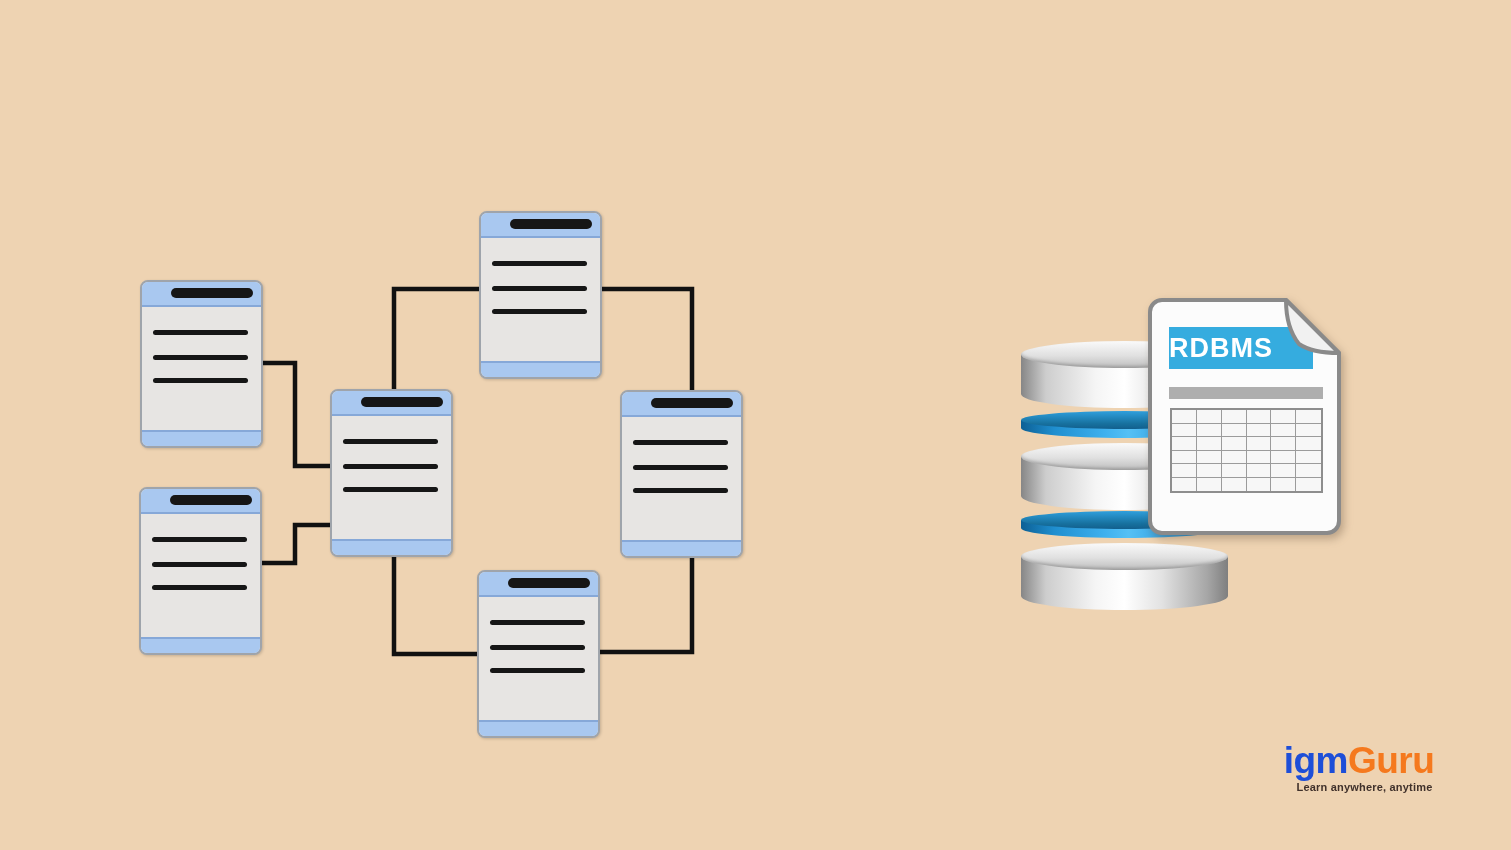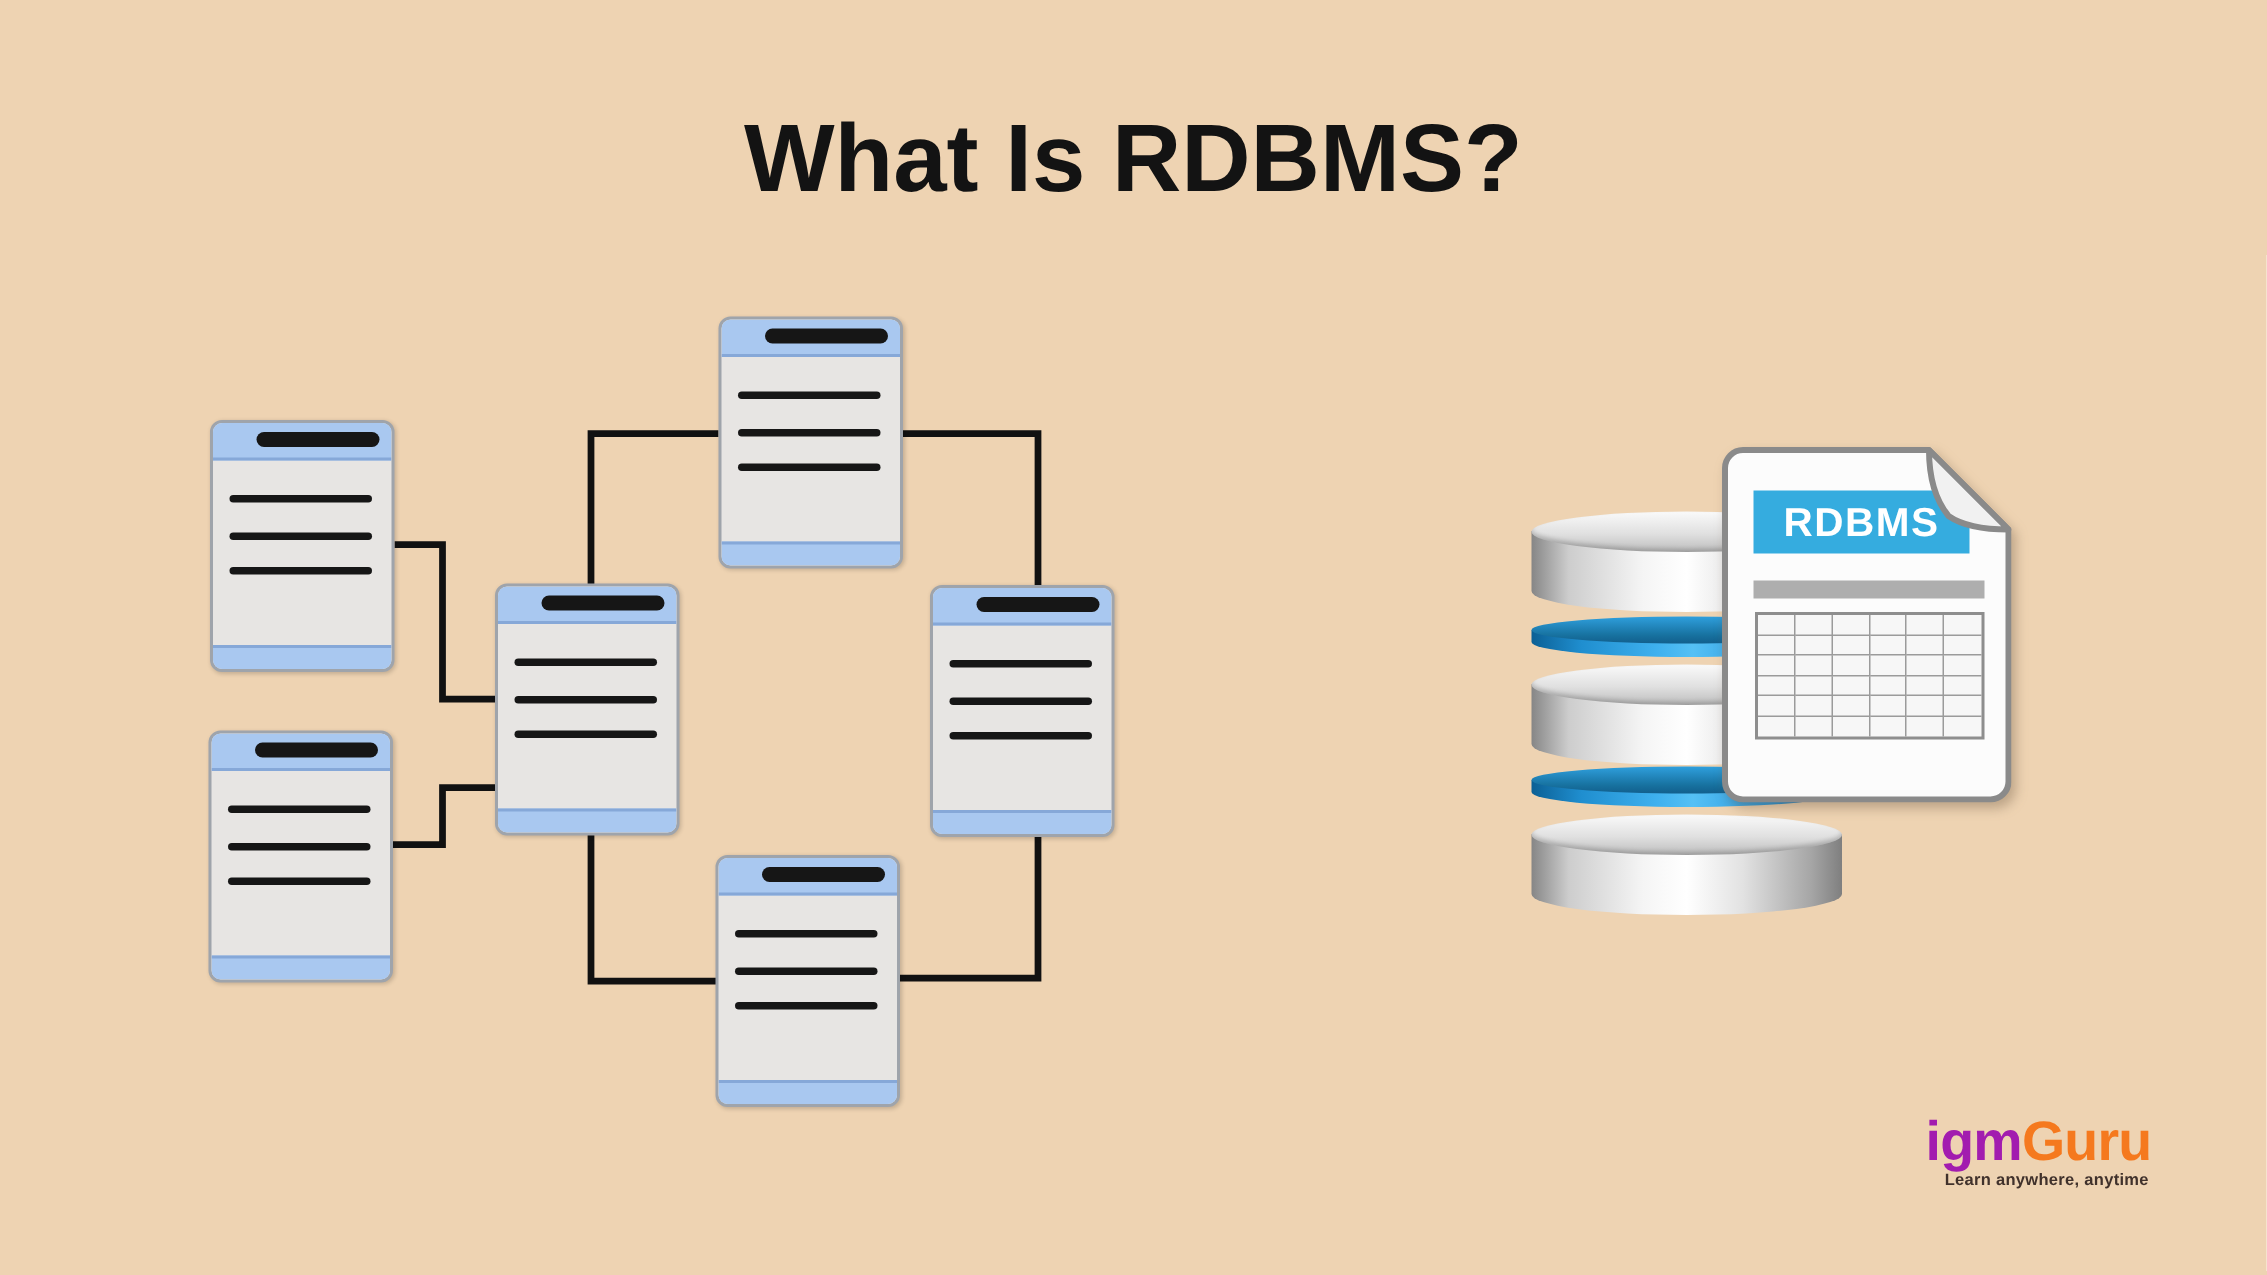--- a/index.html
+++ b/index.html
@@ -71,55 +71,54 @@
   #bdisk2 { top:170px; } #gdisk3 { top:202px; }
 
   
   #doc {
     position:absolute; left:1148px; top:298px; width:193px; height:237px;
     filter:drop-shadow(3px 4px 4px rgba(95,75,55,0.35));
   }
   #doc .page-svg { position:absolute; left:0; top:0; }
   #doc .band {
     position:absolute; left:21px; top:29px; width:144px; height:42px;
-    background:#35acdf; display:flex; align-items:center; justify-content:center;
+    background:#35acdf; display:flex; align-items:center; justify-content:flex-start;
   }
   #doc .band span {
     color:#ffffff; font-weight:700; font-size:27px; letter-spacing:1px;
   }
   #doc .gbar { position:absolute; left:21px; top:89px; width:154px; height:12px; background:#aeaeae; }
   #doc .grid {
     position:absolute; left:22px; top:110px; width:153px; height:85px;
     display:grid; grid-template-columns:repeat(6,1fr); grid-template-rows:repeat(6,1fr);
     border:2px solid #8e8e8e; background:#f7f7f7; box-sizing:border-box;
   }
   #doc .grid .cell { border-right:1.5px solid #9b9b9b; border-bottom:1.5px solid #9b9b9b; }
   #doc .grid .cell:nth-child(6n) { border-right:none; }
   #doc .grid .cell:nth-child(n+31) { border-bottom:none; }
   #doc .flap-svg { position:absolute; left:132px; top:0; }
 
   
   #logo { position:absolute; left:1283px; top:742px; width:152px; text-align:center; }
   #logo .wordmark {
     font-size:37px; font-weight:700; line-height:1; letter-spacing:-0.5px; white-space:nowrap;
   }
-  #logo .wm-blue   { color:#a21caf; }
+  #logo .wm-blue   { color:#1d4ed8; }
   #logo .wm-orange { color:#f5791e; }
   #logo .tagline {
     margin-top:2px; font-size:11px; font-weight:700; color:#40312b; letter-spacing:0.2px;
     white-space:nowrap;
     margin-left:11px;
   }
 </style>
 </head>
 <body>
 
 <div id="stage">
 
-  <h1 id="title">What Is RDBMS?</h1>
 
   <svg id="connectors" viewBox="0 0 1511 850" xmlns="http://www.w3.org/2000/svg">
     <polyline points="263,363 295,363 295,466 332,466"></polyline>
     <polyline points="262,563 295,563 295,525 332,525"></polyline>
     <polyline points="479,289 394,289 394,391"></polyline>
     <polyline points="602,289 692,289 692,392"></polyline>
     <polyline points="394,555 394,654 479,654"></polyline>
     <polyline points="692,555 692,652 600,652"></polyline>
   </svg>
 

